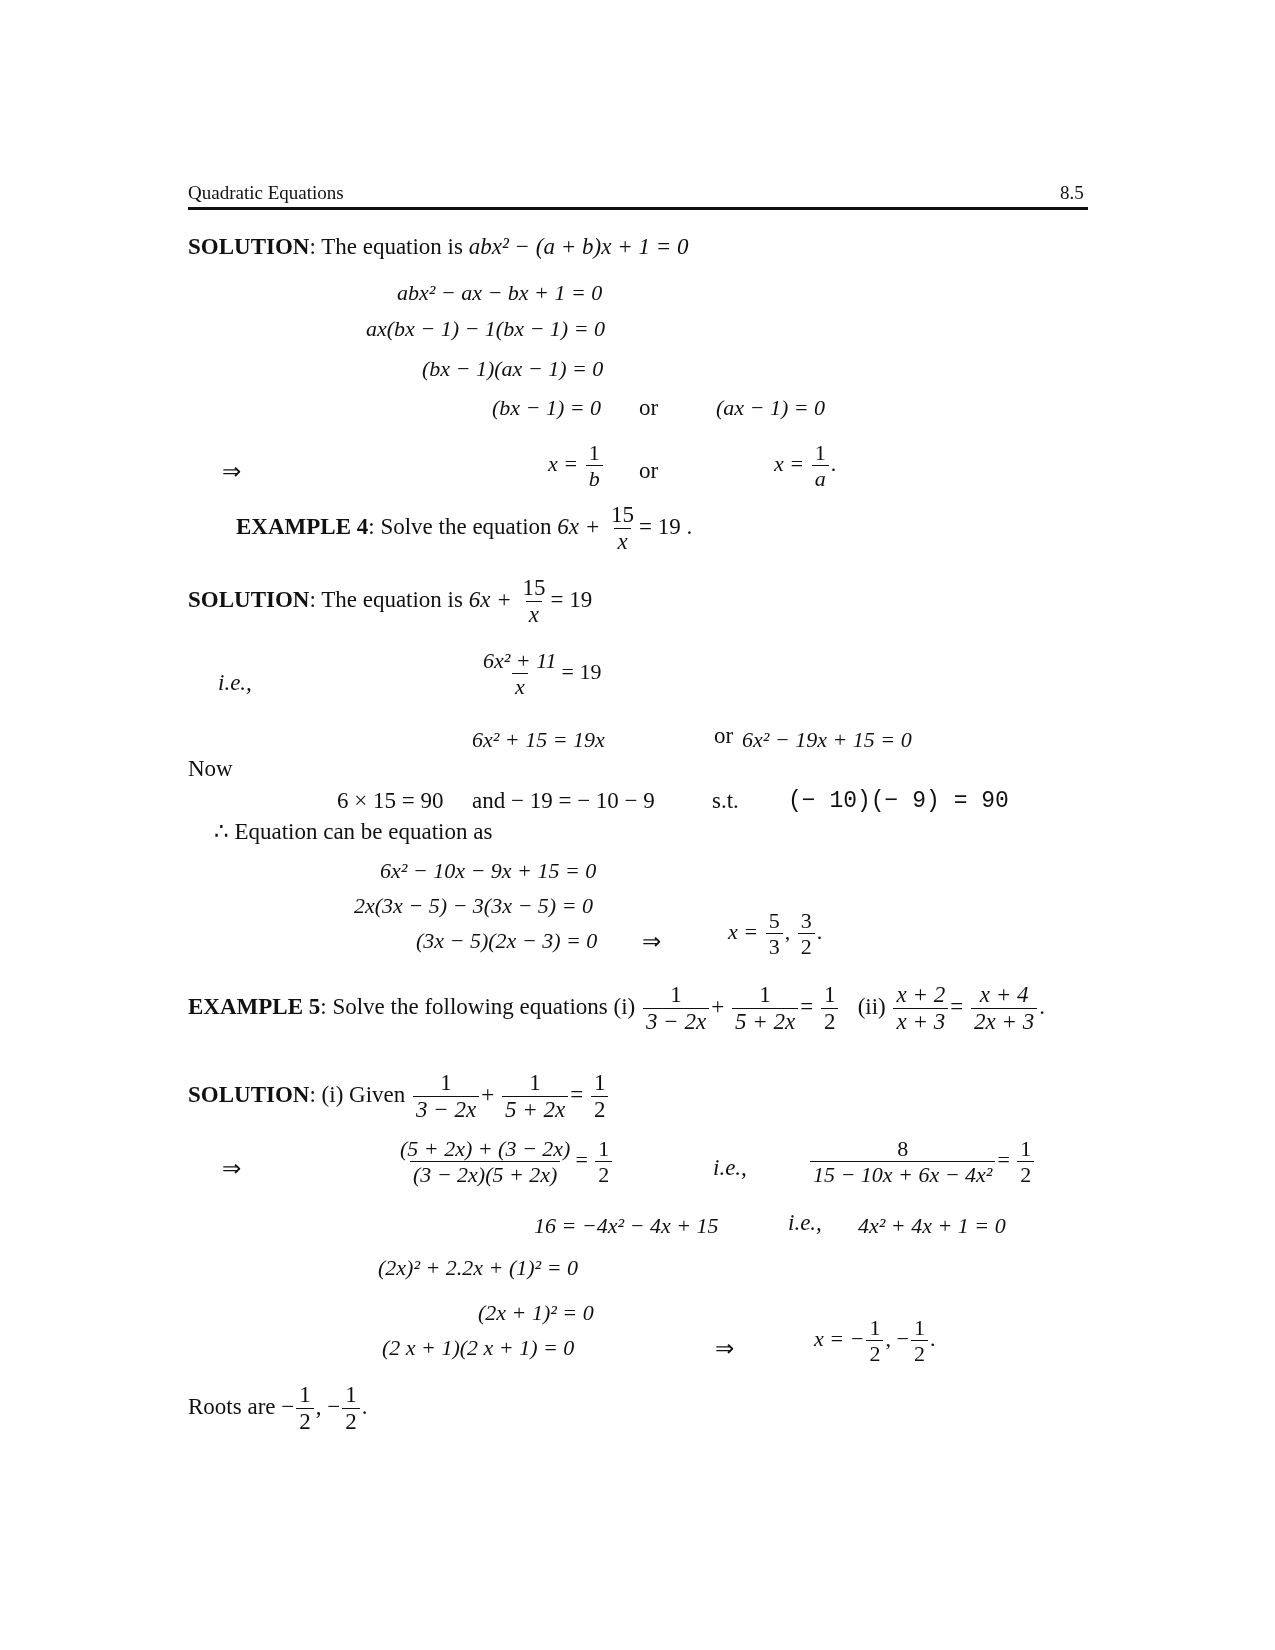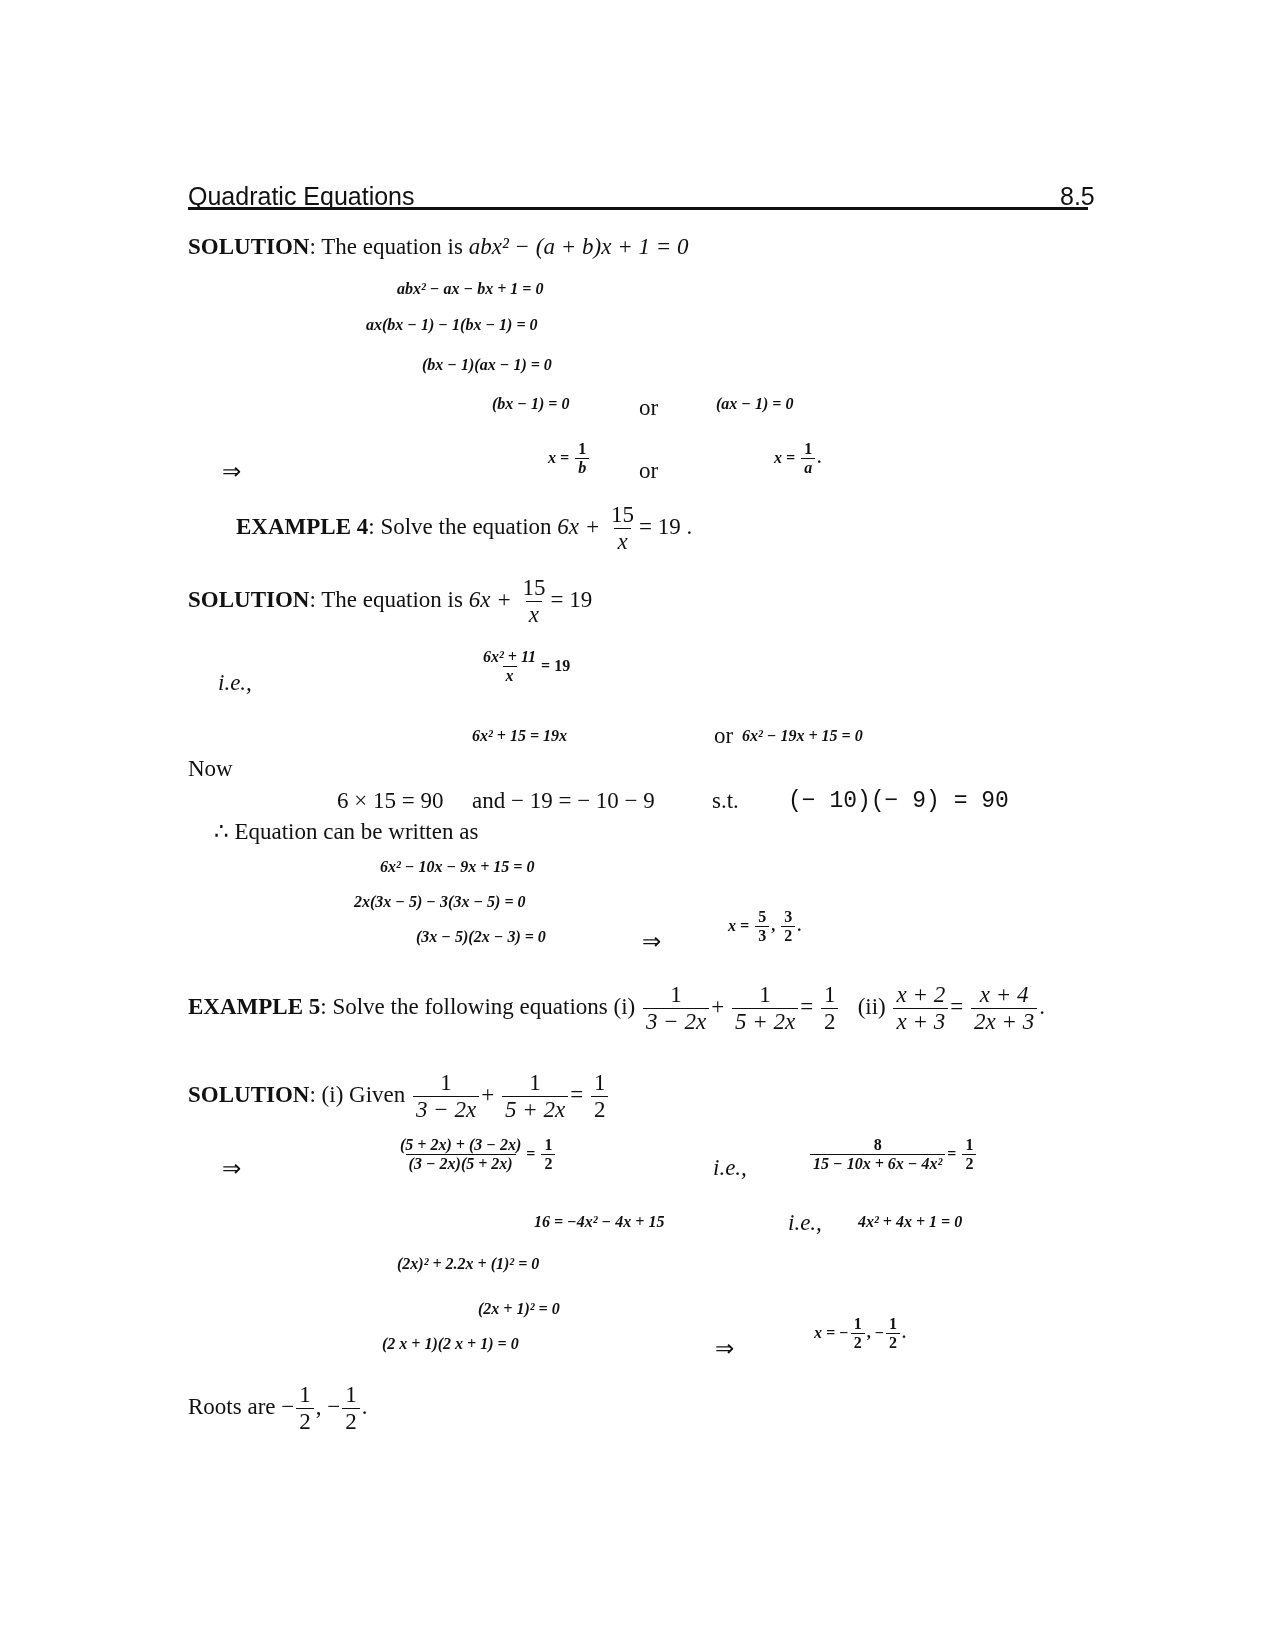--- a/index.html
+++ b/index.html
@@ -1,23 +1,23 @@
 <!DOCTYPE html>
 <html><head>
 <meta charset="utf-8">
 <style>
   html, body { margin:0; padding:0; background:#fff; }
   body { width:1275px; height:1650px; position:relative; overflow:hidden;
          font-family:"Liberation Serif", serif; color:#111; }
   .abs { position:absolute; white-space:nowrap; }
-  .hdr { font-family:Liberation Sans, sans-serif; font-size:25px; }
+  .hdr { font-family:Liberation Serif, serif; font-size:19px; }
   .rule { position:absolute; left:188px; top:207px; width:900px; height:3px; background:#111; }
   .t { font-size:23px; }
   .b { font-weight:bold; }
-  .m { font-size:16px; font-style:normal;font-weight:bold; }
+  .m { font-size:22px; font-style:normal; }
   .m i { font-style:italic; }
   .frac { display:inline-flex; flex-direction:column; align-items:center; vertical-align:middle; margin:0 2px; }
   .frac .n { padding:0 3px; line-height:1.15; }
   .frac .d { padding:0 3px; line-height:1.15; border-top:1.5px solid #111; }
 </style>
 </head>
 <body>
 
 <div class="abs hdr" style="left:188px;top:182px;">Quadratic Equations</div>
 <div class="abs hdr" style="left:1060px;top:182px;">8.5</div>
@@ -75,21 +75,21 @@
     </span><span>= 19</span>
 </div>
 <div class="abs m" style="left:472px;top:727px;"><i>6x² +  15 = 19x</i></div>
 <div class="abs t" style="left:714px;top:723px;">or</div>
 <div class="abs m" style="left:742px;top:727px;"><i>6x² − 19x + 15 = 0</i></div>
 <div class="abs t" style="left:188px;top:756px;">Now</div>
 <div class="abs t" style="left:337px;top:788px;">6 × 15 = 90</div>
 <div class="abs t" style="left:472px;top:788px;">and  − 19 =  − 10 − 9</div>
 <div class="abs t" style="left:712px;top:788px;">s.t.</div>
 <div class="abs t" style="left:788px;top:788px;font-family:Liberation Mono, monospace;">(− 10)(− 9) = 90</div>
-<div class="abs t" style="left:214px;top:818px;">∴  Equation can be written as</div>
+<div class="abs t" style="left:214px;top:818px;">∴  Equation can be equation as</div>
 <div class="abs m" style="left:380px;top:858px;"><i>6x² − 10x − 9x + 15 = 0</i></div>
 <div class="abs m" style="left:354px;top:893px;"><i>2x(3x − 5) − 3(3x − 5) = 0</i></div>
 <div class="abs m" style="left:416px;top:928px;"><i>(3x − 5)(2x − 3) = 0</i></div>
 <div class="abs t" style="left:642px;top:928px;">⇒</div>
 <div class="abs m" style="left:728px;top:908px;">
   <i>x  =</i>
   <span class="frac">
       <span class="n">5</span>
       <span class="d">3</span>
     </span>,
@@ -157,21 +157,21 @@
       <span class="d"><i>15 − 10x + 6x − 4x²</i></span>
     </span>=
   <span class="frac">
       <span class="n">1</span>
       <span class="d">2</span>
     </span>
 </div>
 <div class="abs m" style="left:534px;top:1213px;"><i>16 = −4x² − 4x + 15</i></div>
 <div class="abs t" style="left:788px;top:1210px;"><i>i.e.,</i></div>
 <div class="abs m" style="left:858px;top:1213px;"><i>4x² + 4x + 1 = 0</i></div>
-<div class="abs m" style="left:397px;top:1255px;"><i>(2x)² + 2.2x + (1)² = 0</i></div>
+<div class="abs m" style="left:378px;top:1255px;"><i>(2x)² + 2.2x + (1)² = 0</i></div>
 <div class="abs m" style="left:478px;top:1300px;"><i>(2x + 1)² = 0</i></div>
 <div class="abs m" style="left:382px;top:1335px;"><i>(2 x  + 1)(2 x  + 1) = 0</i></div>
 <div class="abs t" style="left:715px;top:1335px;">⇒</div>
 <div class="abs m" style="left:814px;top:1315px;">
   <i>x  = −</i><span class="frac">
       <span class="n">1</span>
       <span class="d">2</span>
     </span>, −<span class="frac">
       <span class="n">1</span>
       <span class="d">2</span>

